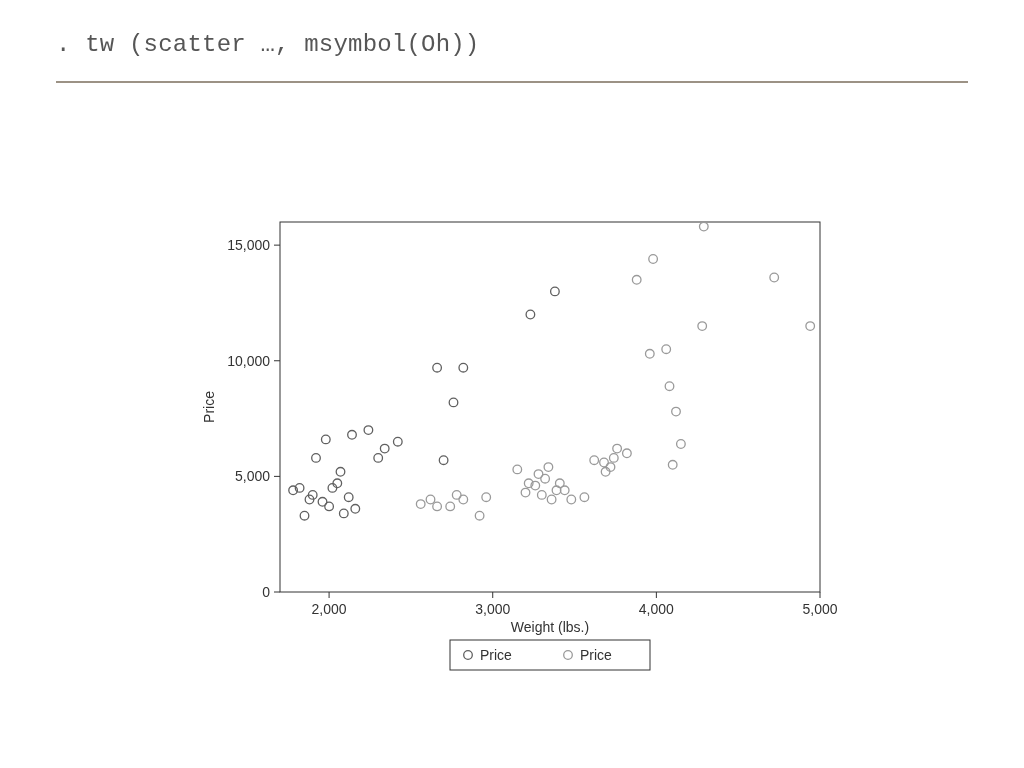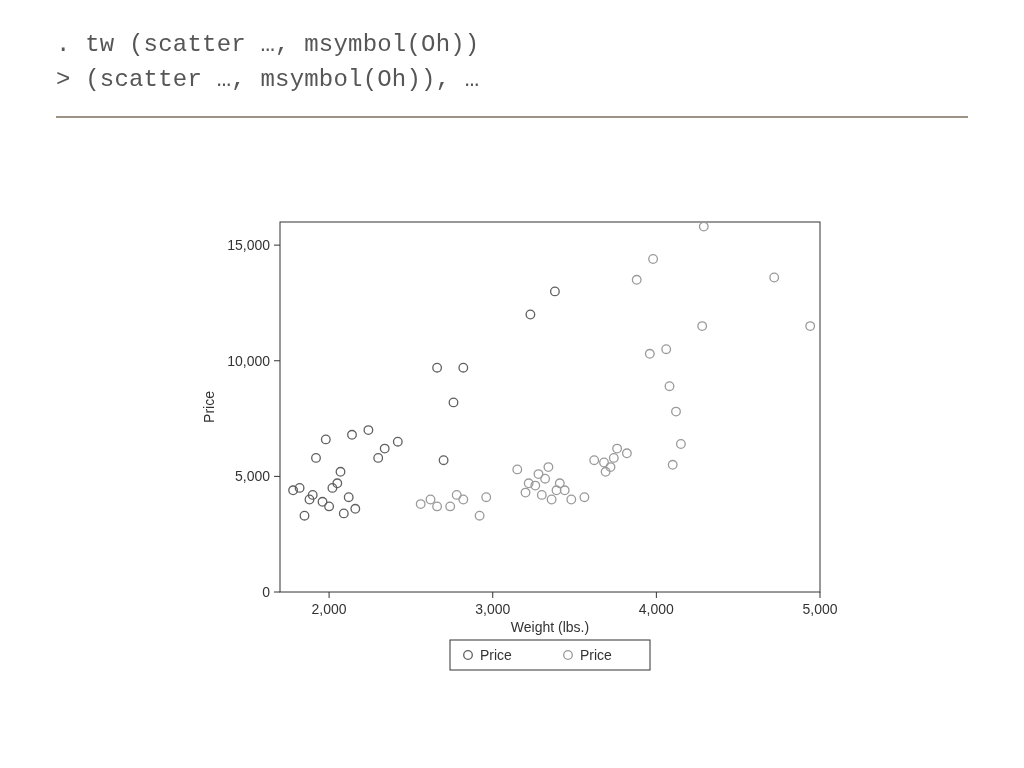--- a/index.html
+++ b/index.html
@@ -55,21 +55,20 @@
     fill: #333;
     font-family: "Helvetica Neue", Arial, sans-serif;
   }
 </style>
 </head>
 <body>
 
 <div class="page">
   <div class="code-block">
     <div class="code-line">. tw (scatter …, msymbol(Oh))</div>
-    <div class="code-line">&gt; (scatter …, msymbol(Oh)), …</div>
   </div>
   <hr class="hr">
 
   <div class="chart-wrap">
     <svg id="chart" class="chart-svg" width="700" height="480">
         <rect x="80" y="12" width="540" height="370" fill="none" stroke="#333" stroke-width="1"></rect>
         <line x1="74" y1="382" x2="80" y2="382" stroke="#333" stroke-width="1"></line>
         <text x="70" y="387" text-anchor="end" class="tick-label">0</text>
         <line x1="74" y1="266.375" x2="80" y2="266.375" stroke="#333" stroke-width="1"></line>
         <text x="70" y="271.375" text-anchor="end" class="tick-label">5,000</text>

